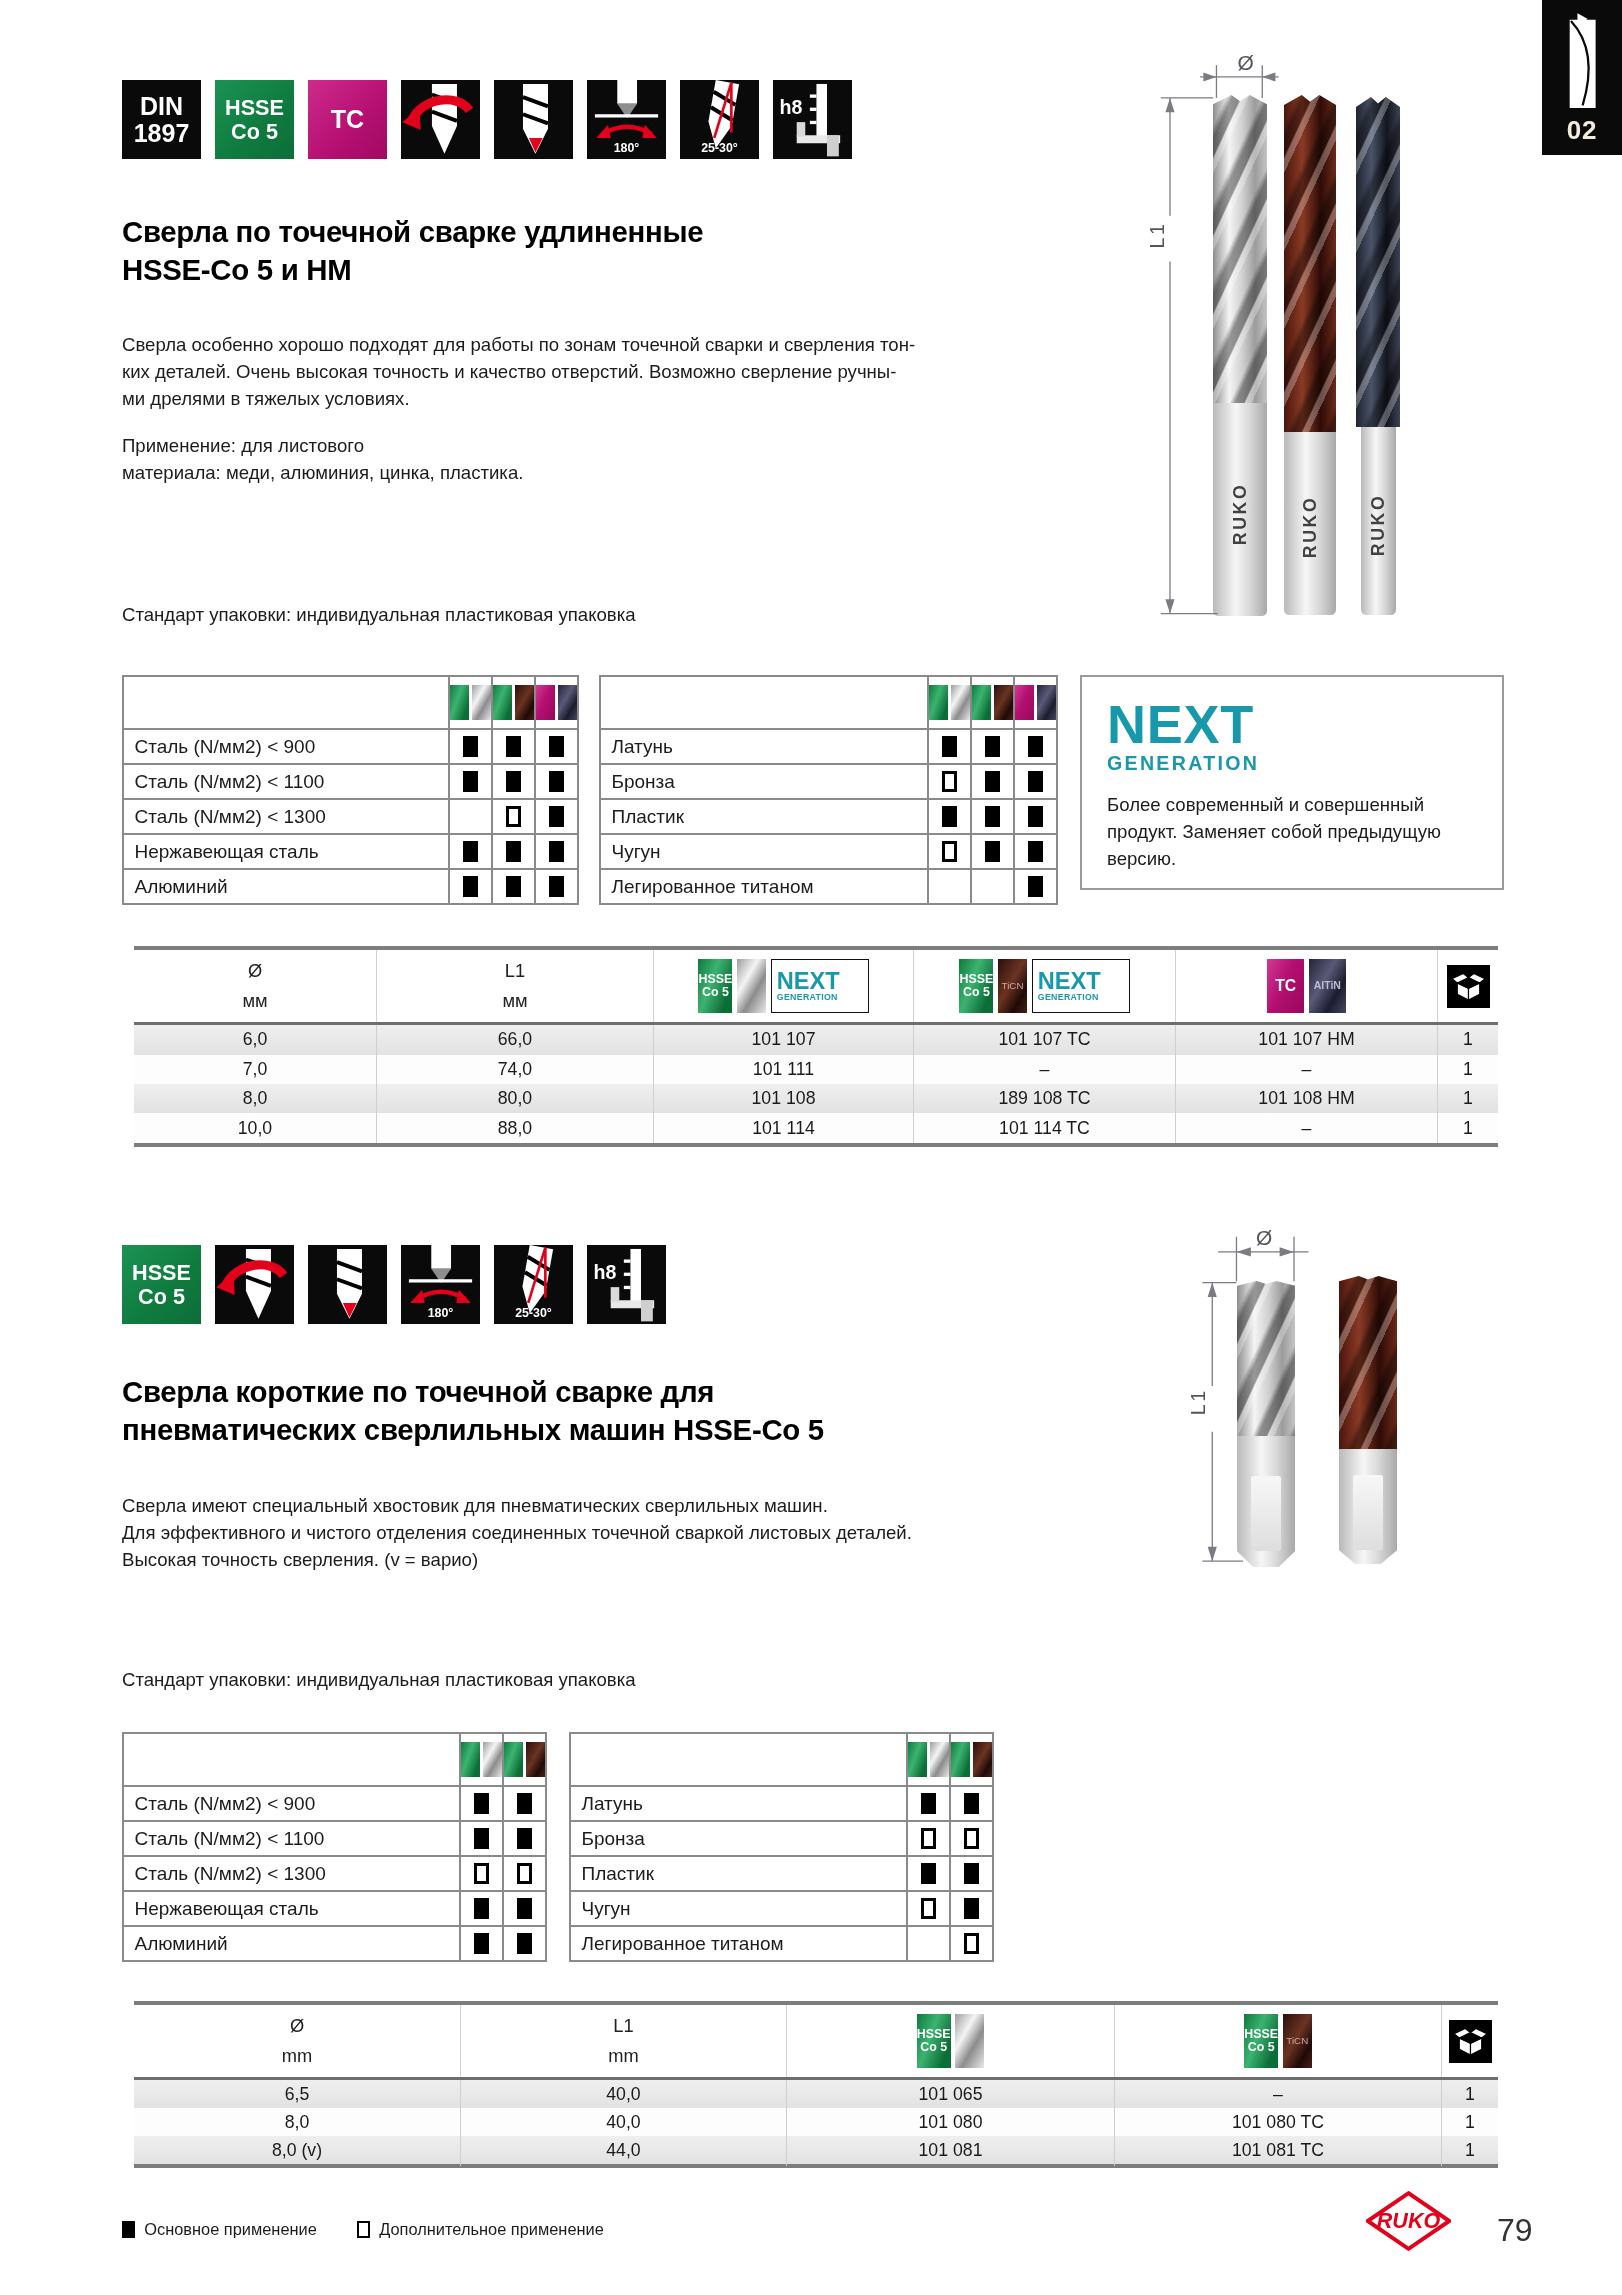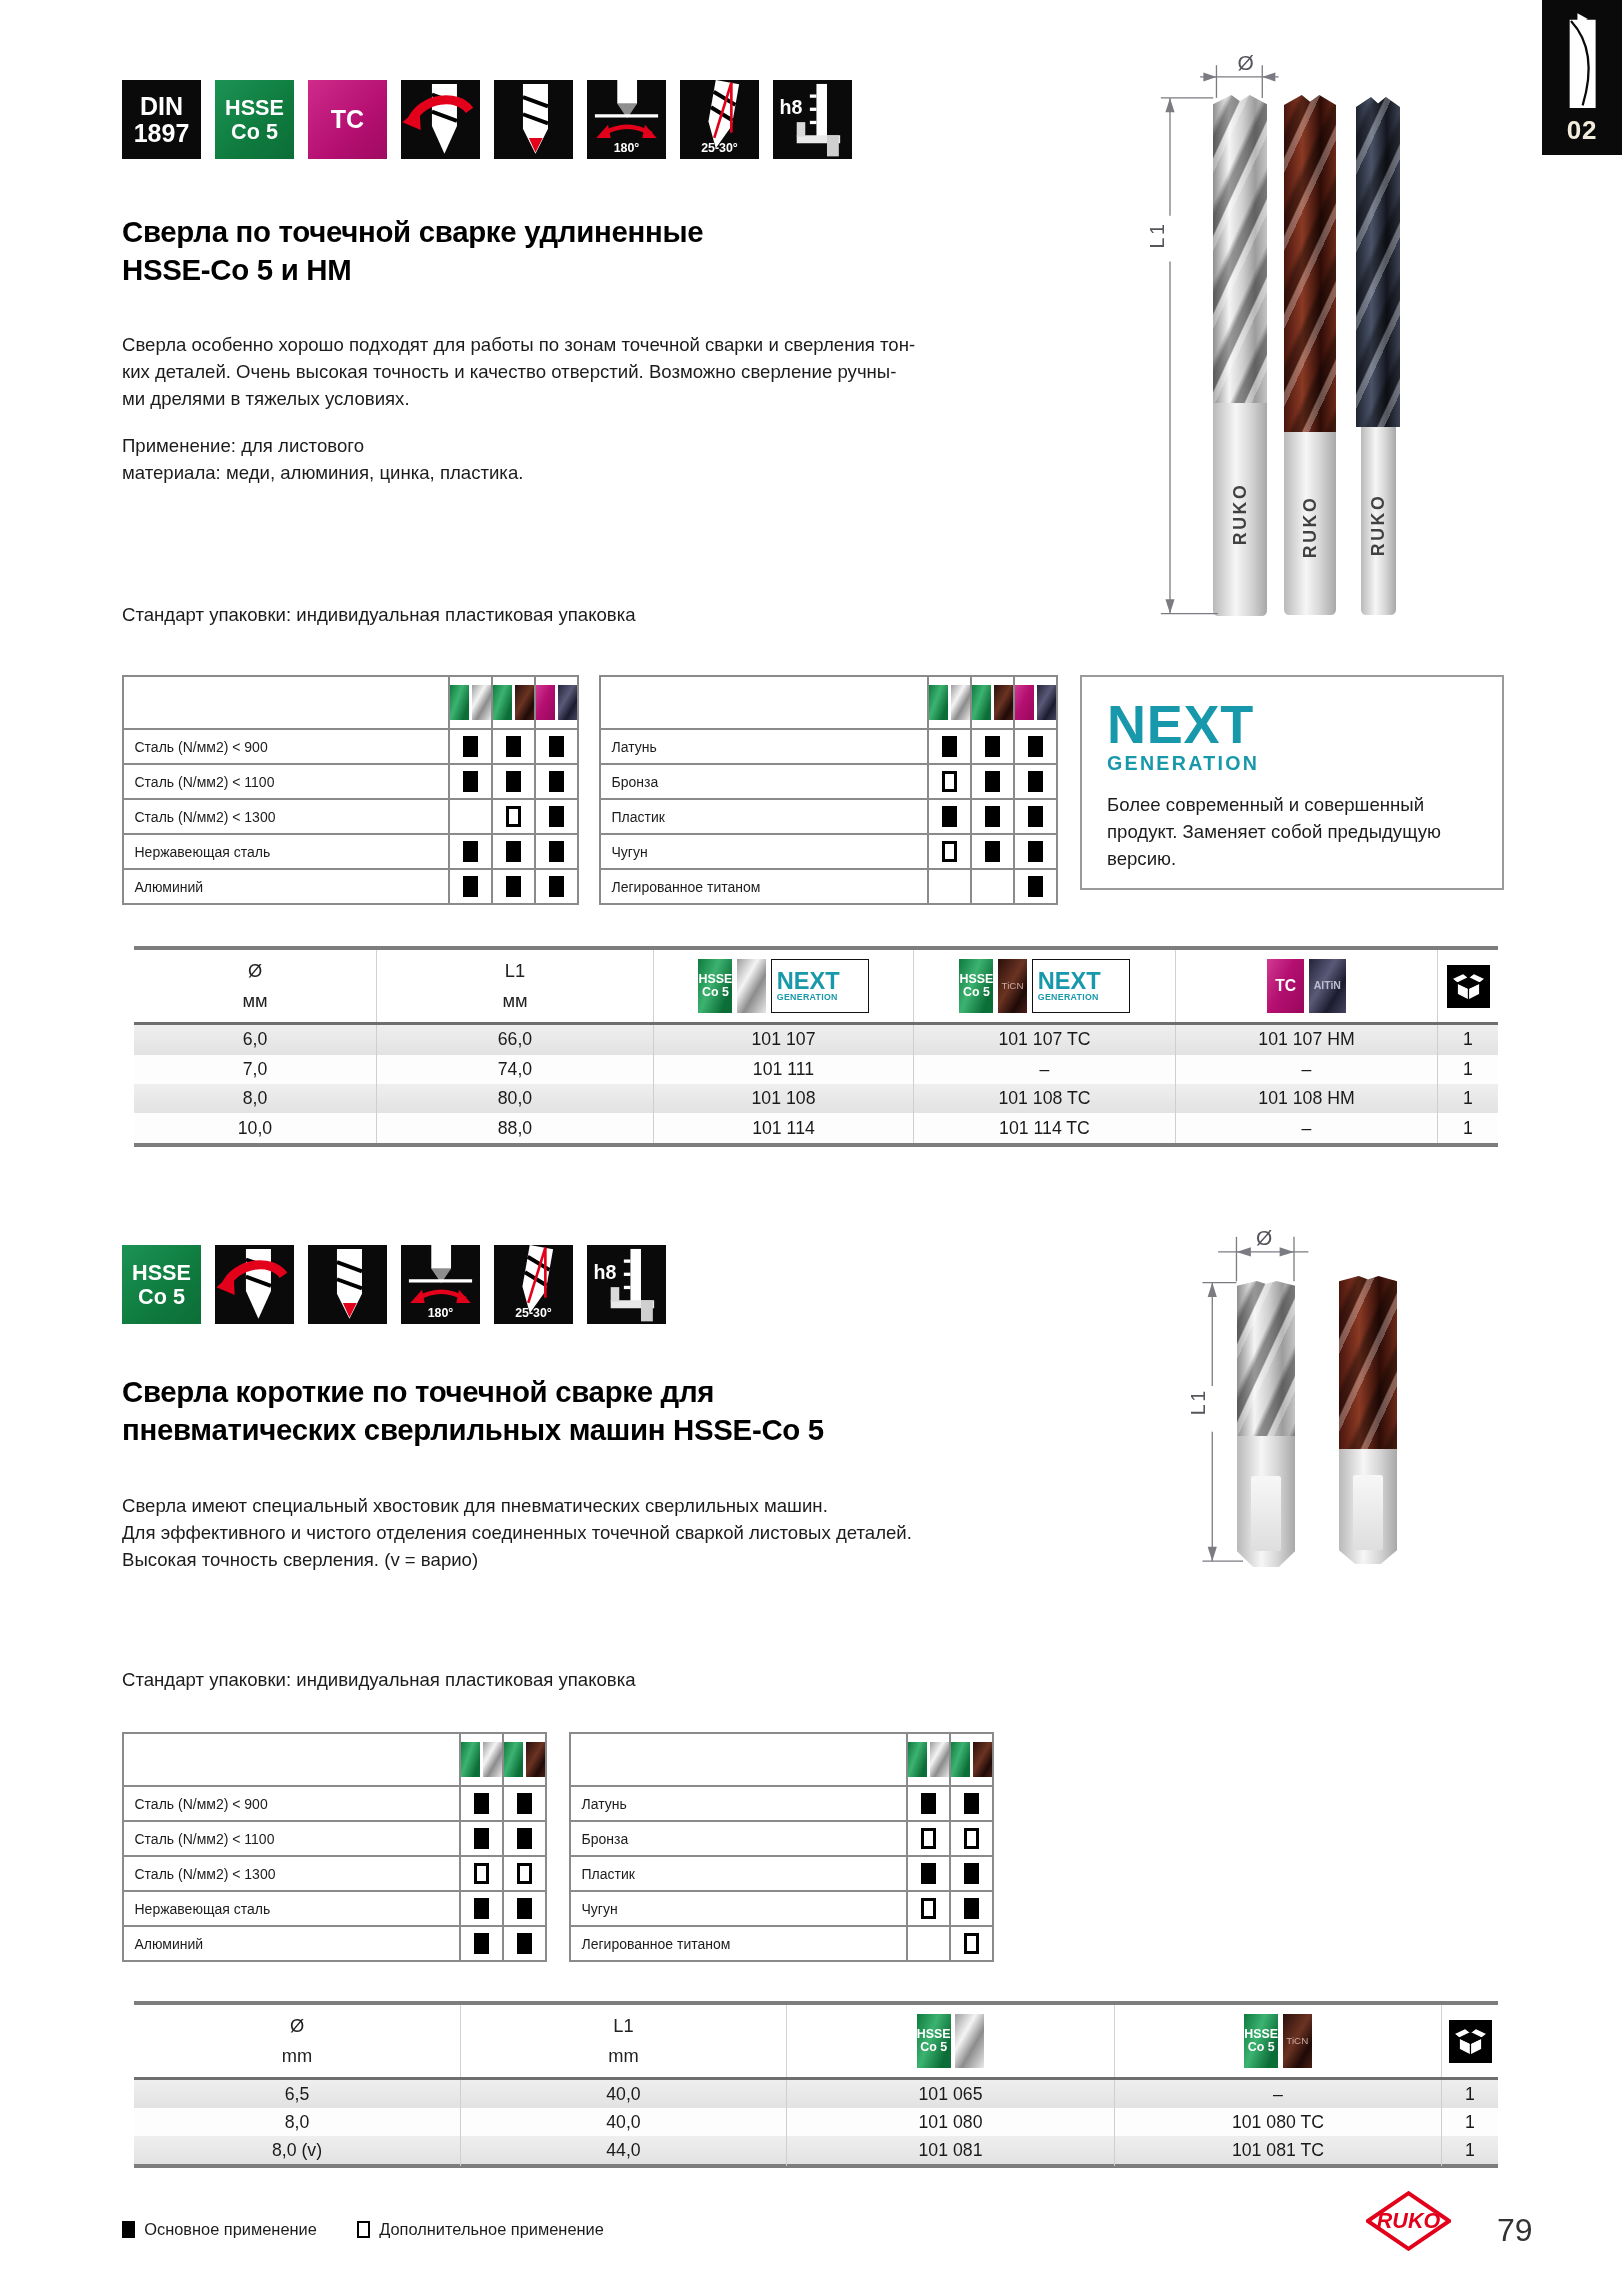--- a/index.html
+++ b/index.html
@@ -28,21 +28,21 @@
   
   .h1{font-size:29.4px;font-weight:bold;line-height:1.28;letter-spacing:-0.3px;color:#000;}
   .body-text{font-size:18.6px;line-height:1.45;color:#1c1c1c;}
 
   
   .app-table{position:absolute;border:2px solid #8a8a8a;background:#fff;}
   .at-header{display:grid;height:51px;}
   .at-row{display:grid;height:33px;border-top:2px solid #8a8a8a;}
   .cols3{grid-template-columns:1fr 43px 43px 43px;}
   .cols2{grid-template-columns:1fr 43px 43px;}
-  .at-label{display:flex;align-items:center;padding-left:10.5px;font-size:14px;color:#1c1c1c;}
+  .at-label{display:flex;align-items:center;padding-left:10.5px;font-size:19px;color:#1c1c1c;}
   .at-cell,.at-chip-h{display:flex;align-items:center;justify-content:center;border-left:2px solid #8a8a8a;gap:2.6px;}
   .chip{width:19px;height:35px;display:inline-block;}
   .chip.cgreen{background:linear-gradient(110deg,#0f7a3e,#3cb371 40%,#0c6e37 80%);}
   .chip.csilver{background:linear-gradient(120deg,#9d9d9d,#f4f4f4 35%,#8c8c8c 62%,#e9e9e9);}
   .chip.cticn{background:linear-gradient(120deg,#2a0f0b,#6b3322 45%,#1f0a07 75%,#4a1f16);}
   .chip.ctc{background:linear-gradient(115deg,#d23a92,#b40f71 45%,#98085c);}
   .chip.caltin{background:linear-gradient(120deg,#23233a,#5a5a78 40%,#1c1c30 70%,#454560);}
   .mk{width:15.7px;height:21px;display:inline-block;}
   .mk.f{background:#000;}
   .mk.e{box-sizing:border-box;border:3.3px solid #000;background:#fff;}
@@ -454,21 +454,21 @@
         <div>74,0</div>
         <div>101 111</div>
         <div>–</div>
         <div>–</div>
         <div>1</div>
       </div>
     <div class="pt-row pt-grid6 odd">
         <div>8,0</div>
         <div>80,0</div>
         <div>101 108</div>
-        <div>101 108 TC</div>
+        <div>189 108 TC</div>
         <div>101 108 HM</div>
         <div>1</div>
       </div>
     <div class="pt-row pt-grid6 even">
         <div>10,0</div>
         <div>88,0</div>
         <div>101 114</div>
         <div>101 114 TC</div>
         <div>–</div>
         <div>1</div>

